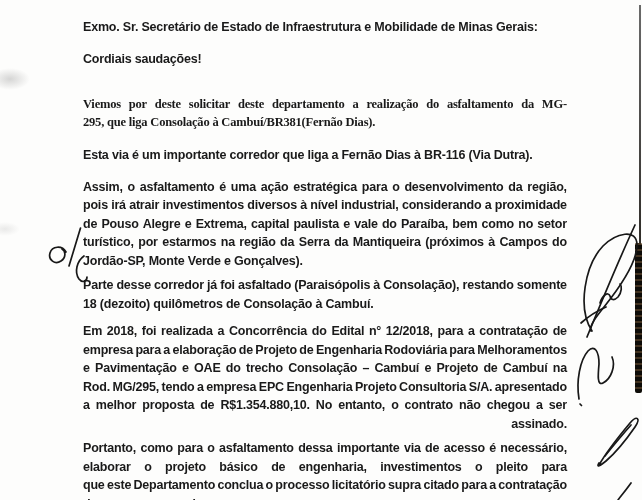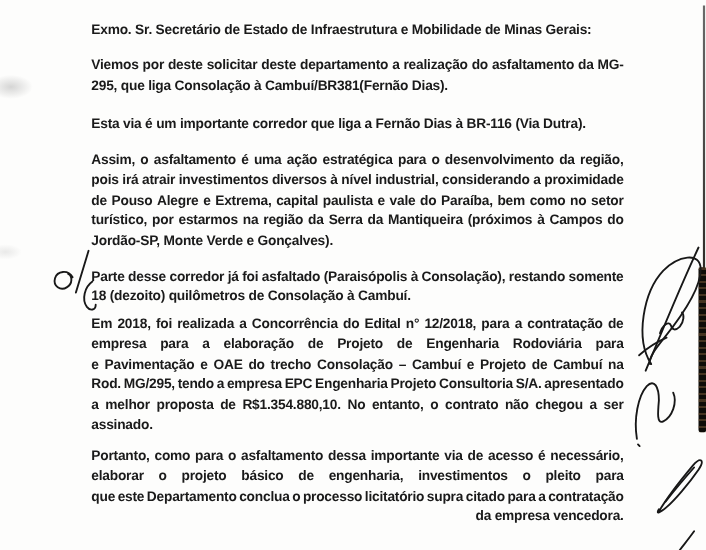--- a/index.html
+++ b/index.html
@@ -9,21 +9,21 @@
     font-family:"Liberation Sans",sans-serif;
   }
   .letter-body{
     position:absolute;left:83px;top:0;width:484px;
     color:#1a1a1a;font-weight:700;font-size:12.5px;line-height:18.5px;
     letter-spacing:-0.2px;
   }
   .para{margin:0;}
   .para:nth-of-type(1){margin-top:18px;}
   .para:nth-of-type(2){margin-top:13.5px;}
-  .para:nth-of-type(3){margin-top:16px;}
+  .para:nth-of-type(3){margin-top:26px;font-family:Liberation Serif, serif;}
   .para:nth-of-type(4){margin-top:14px;}
   .para:nth-of-type(5){margin-top:13.5px;}
   .para:nth-of-type(6){margin-top:6px;}
   .para:nth-of-type(7){margin-top:9px;text-align:right;}
   .para:nth-of-type(8){margin-top:6px;}
   .line{height:18.5px;white-space:nowrap;overflow:visible;}
   .line.just{display:flex;justify-content:space-between;}
   .line.just span{flex:0 0 auto;}
   
   .edge-line{
@@ -47,20 +47,23 @@
   .ink-overlay path{fill:none;stroke:#181818;stroke-width:1.7;stroke-linecap:round;stroke-linejoin:round;}
 </style>
 </head>
 <body>
 
 <div class="letter-body">
     <div class="para">
       <div class="line">Exmo. Sr. Secretário de Estado de Infraestrutura e Mobilidade de Minas Gerais:</div>
     </div>
     <div class="para">
+      <div class="line">Cordiais saudações!</div>
+    </div>
+    <div class="para">
       <div class="line just">
         <span>Viemos</span>
         <span>por</span>
         <span>deste</span>
         <span>solicitar</span>
         <span>deste</span>
         <span>departamento</span>
         <span>a</span>
         <span>realização</span>
         <span>do</span>
@@ -172,20 +175,21 @@
         <span>empresa</span>
         <span>para</span>
         <span>a</span>
         <span>elaboração</span>
         <span>de</span>
         <span>Projeto</span>
         <span>de</span>
         <span>Engenharia</span>
         <span>Rodoviária</span>
         <span>para</span>
+        <span>Melhoramentos</span>
       </div>
       <div class="line just">
         <span>e</span>
         <span>Pavimentação</span>
         <span>e</span>
         <span>OAE</span>
         <span>do</span>
         <span>trecho</span>
         <span>Consolação</span>
         <span>–</span>

